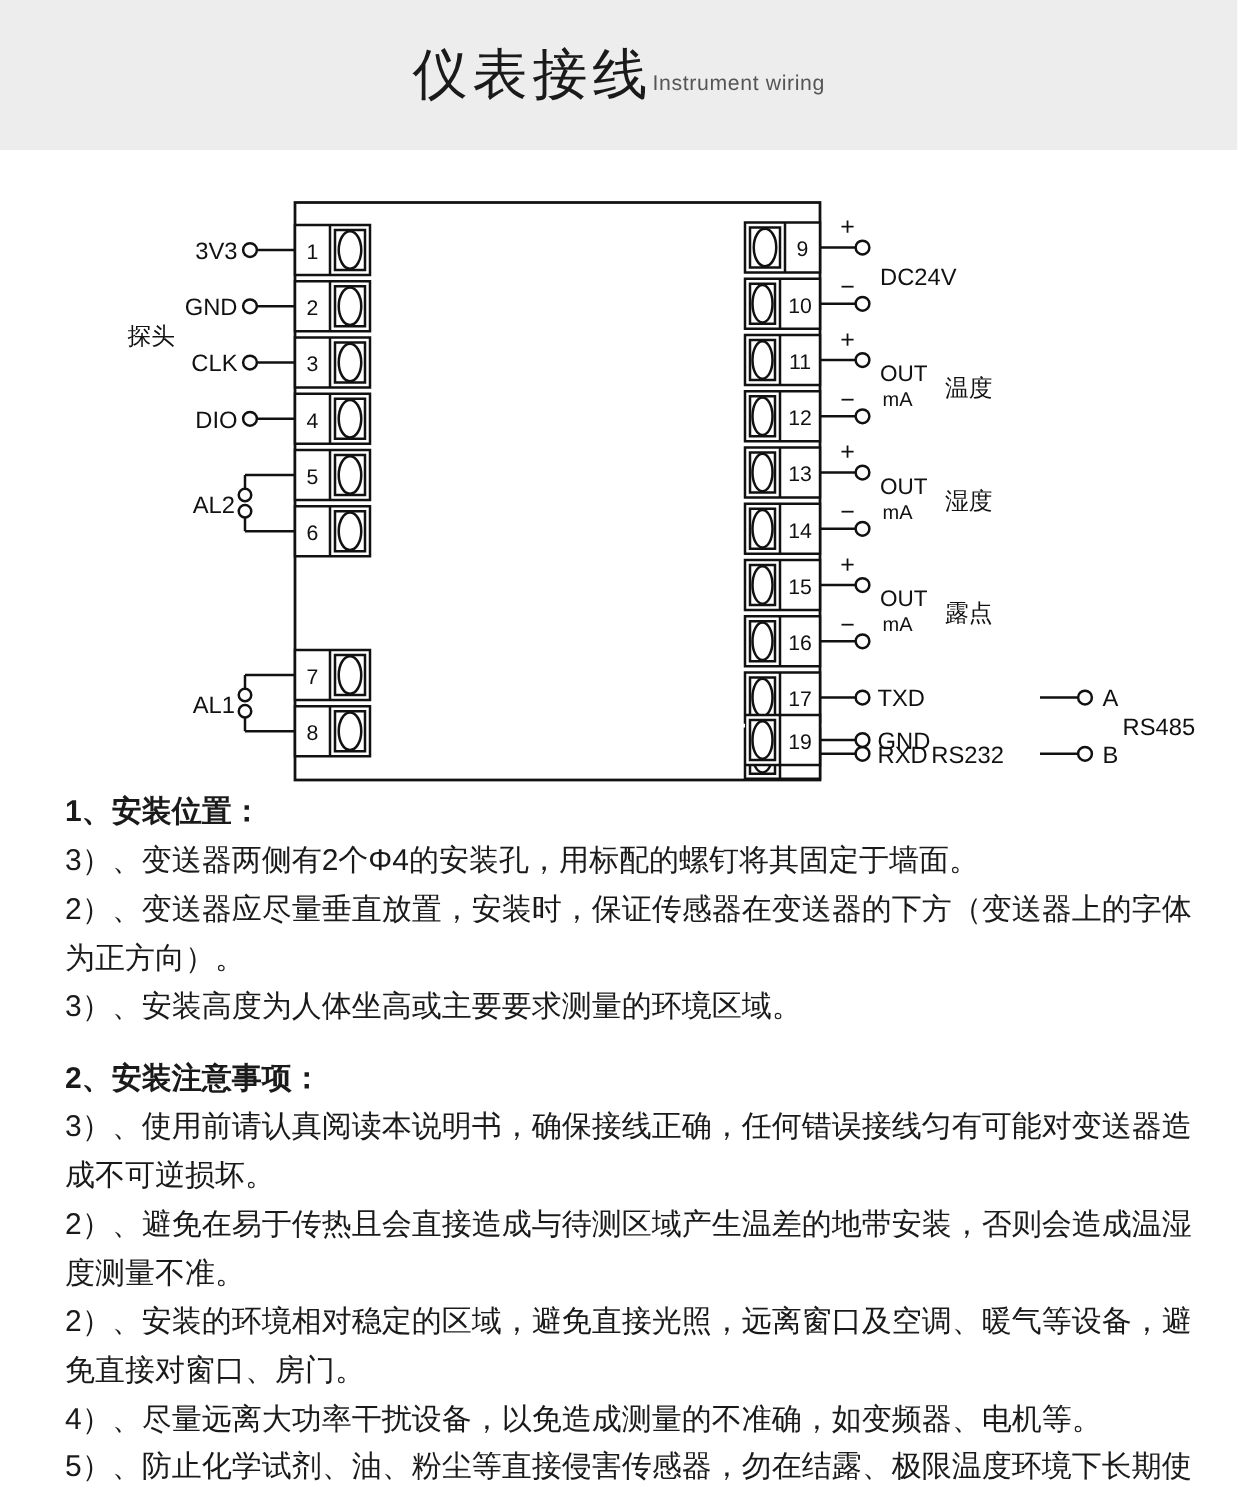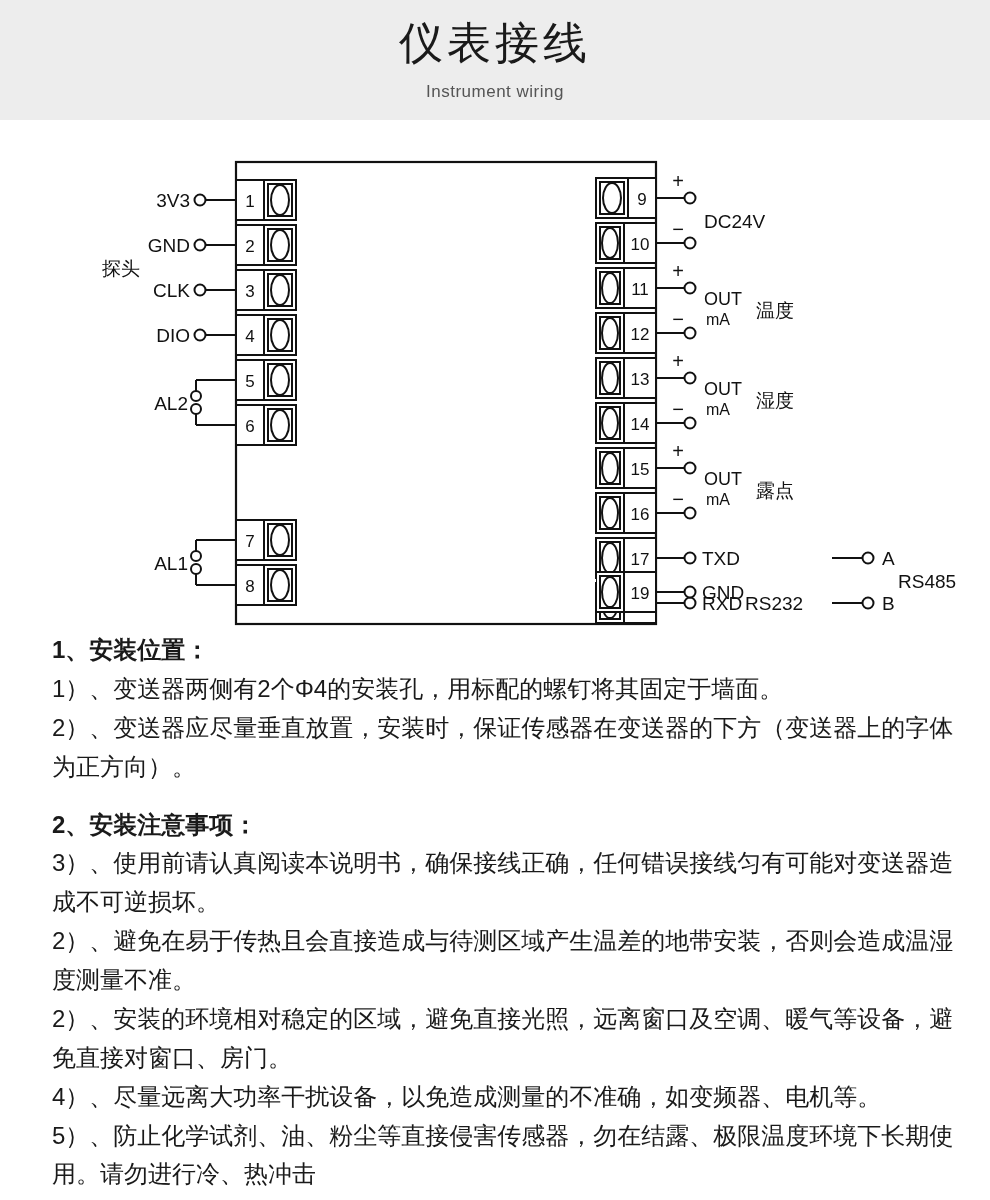--- a/index.html
+++ b/index.html
@@ -15,21 +15,21 @@
     position: relative;
     overflow: hidden;
   }
 
   
   .header {
     width: 990px;
     height: 120px;
     background: #ededed;
     display: flex;
-    flex-direction: column;
+    flex-direction: row;
     align-items: center;
     justify-content: center;
     box-sizing: border-box;
   }
   .header-title {
     font-size: 44px;
     letter-spacing: 4px;
     color: #1a1a1a;
     line-height: 1.15;
   }
@@ -348,22 +348,23 @@
   <rect x="4" y="8" width="20" height="32" fill="#ffffff" stroke="#111111" stroke-width="2"></rect>
   <ellipse cx="14" cy="24" rx="8" ry="15" fill="#ffffff" stroke="#111111" stroke-width="2"></ellipse>
   <text x="44" y="31" font-family="Liberation Sans, sans-serif" font-size="17" fill="#111111" text-anchor="middle">19</text>
   <line x1="60" y1="24" x2="88" y2="24" stroke="#111111" stroke-width="2"></line>
   <circle cx="94" cy="24" r="5.5" fill="#ffffff" stroke="#111111" stroke-width="2"></circle>
   <text x="106" y="31" font-family="Liberation Sans, sans-serif" font-size="19" fill="#111111">GND</text>
 </svg>
 
 <div class="notes">
   <p class="note-line note-heading">1、安装位置：</p>
-  <p class="note-line">1）、变送器两侧有2个Φ4的安装孔，用标配的螺钉将其固定于墙面。</p>
+  <p class="note-line">3）、变送器两侧有2个Φ4的安装孔，用标配的螺钉将其固定于墙面。</p>
   <p class="note-line">2）、变送器应尽量垂直放置，安装时，保证传感器在变送器的下方（变送器上的字体为正方向）。</p>
+  <p class="note-line">3）、安装高度为人体坐高或主要要求测量的环境区域。</p>
   <div class="note-gap"></div>
   <p class="note-line note-heading">2、安装注意事项：</p>
   <p class="note-line">3）、使用前请认真阅读本说明书，确保接线正确，任何错误接线匀有可能对变送器造成不可逆损坏。</p>
   <p class="note-line">2）、避免在易于传热且会直接造成与待测区域产生温差的地带安装，否则会造成温湿度测量不准。</p>
   <p class="note-line">2）、安装的环境相对稳定的区域，避免直接光照，远离窗口及空调、暖气等设备，避免直接对窗口、房门。</p>
   <p class="note-line">4）、尽量远离大功率干扰设备，以免造成测量的不准确，如变频器、电机等。</p>
   <p class="note-line">5）、防止化学试剂、油、粉尘等直接侵害传感器，勿在结露、极限温度环境下长期使用。请勿进行冷、热冲击</p>
 </div>
 
 </body></html>

